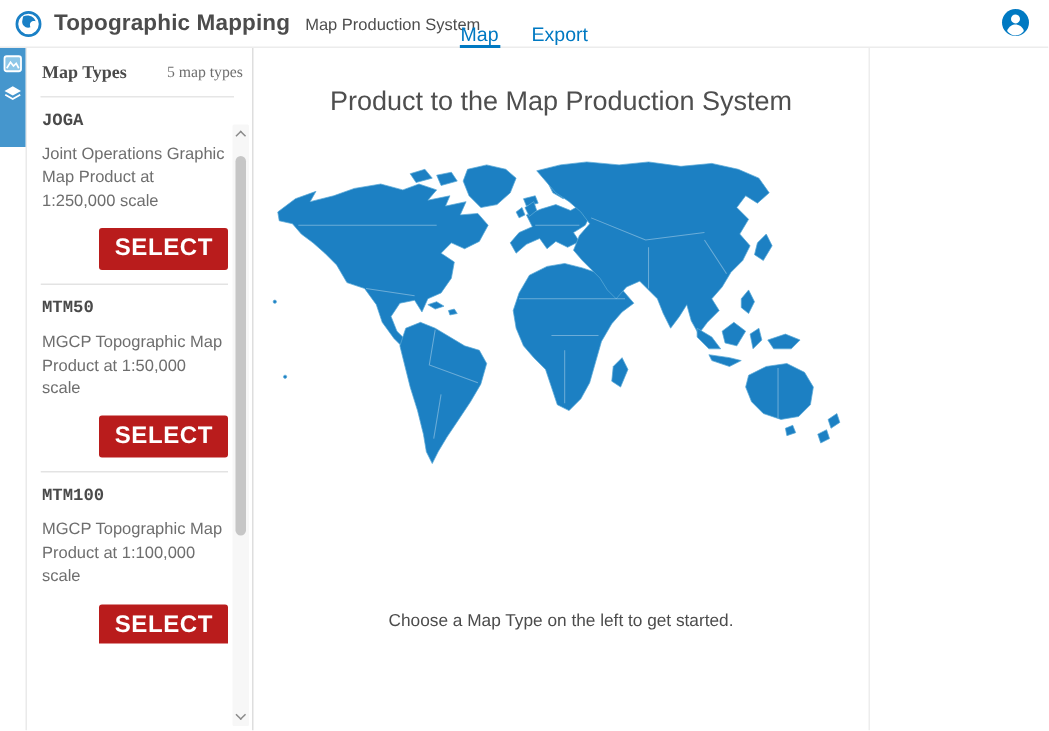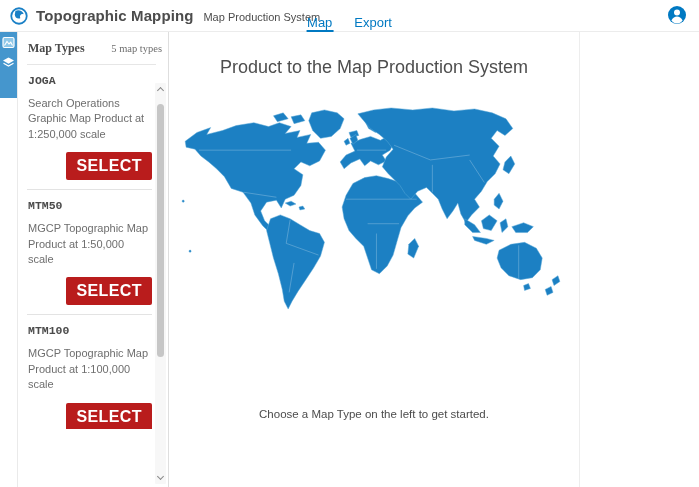--- a/index.html
+++ b/index.html
@@ -116,21 +116,21 @@
   <div class="sidebar">
     <div class="sb-header">
       <span class="sb-title">Map Types</span>
       <span class="sb-count">5 map types</span>
     </div>
     <div class="sb-divider"></div>
 
     <div class="map-list">
       <div class="map-item">
         <div class="mi-name">JOGA</div>
-        <div class="mi-desc">Search Operations Graphic Map Product at 1:250,000 scale</div>
+        <div class="mi-desc">Joint Operations Graphic Map Product at 1:250,000 scale</div>
         <div class="mi-btnrow"><button class="select-btn">SELECT</button></div>
       </div>
       <div class="map-item">
         <div class="mi-name">MTM50</div>
         <div class="mi-desc">MGCP Topographic Map Product at 1:50,000 scale</div>
         <div class="mi-btnrow"><button class="select-btn">SELECT</button></div>
       </div>
       <div class="map-item">
         <div class="mi-name">MTM100</div>
         <div class="mi-desc">MGCP Topographic Map Product at 1:100,000 scale</div>

